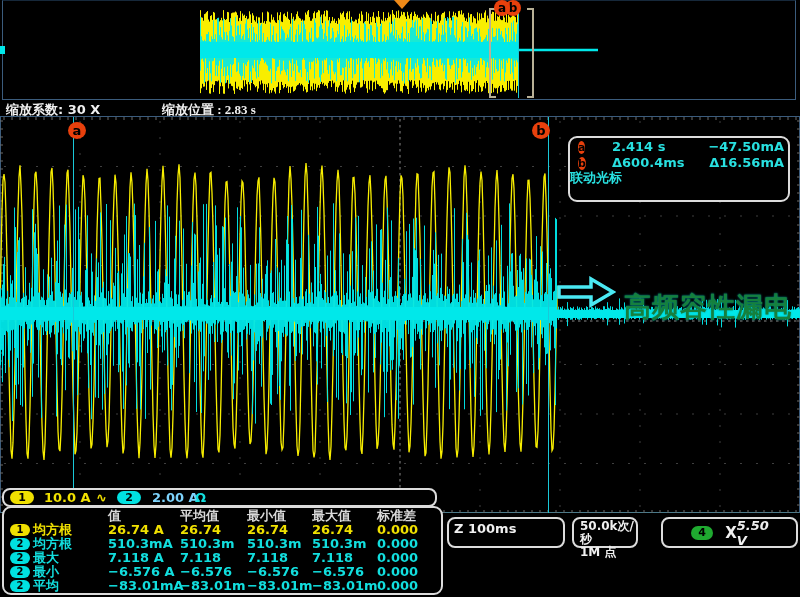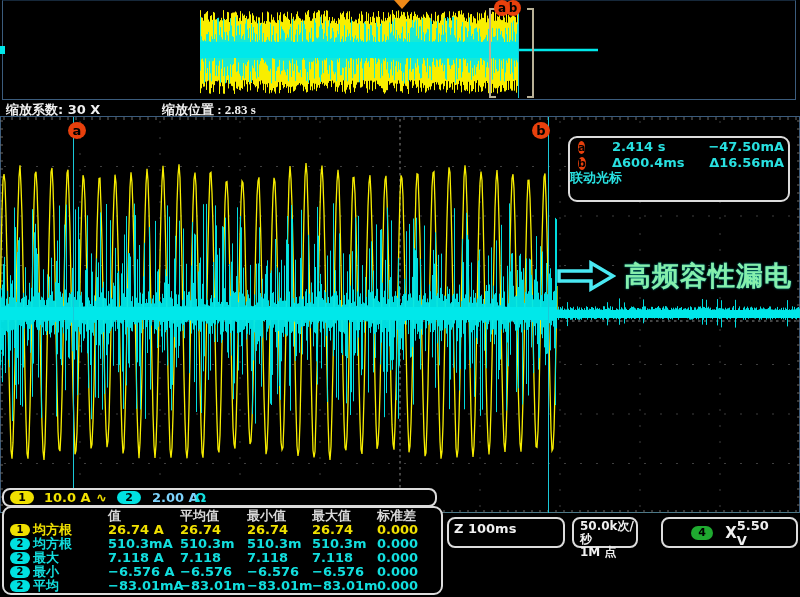--- a/index.html
+++ b/index.html
@@ -41,22 +41,22 @@
   #cpanel{position:absolute;left:568px;top:136px;width:222px;height:66px;background:#000;
           border:2px solid #dcdcdc;border-radius:9px;box-sizing:border-box;z-index:8;
           color:#28e0e0;font-size:13px;padding-top:1px;}
   .crow{display:grid;grid-template-columns:30px 104px 84px;height:16px;line-height:15px;}
   .crow .cbdg{width:15px;height:15px;border-radius:50%;background:#e8400c;color:#000;
               font-size:11px;line-height:15px;text-align:center;margin-left:8px;}
   .crow .ctime{padding-left:12px;} .crow .cval{text-align:right;padding-right:4px;}
   #cfoot{height:15px;line-height:14px;}
   
   #annot{position:absolute;left:556px;top:258px;z-index:7;display:flex;align-items:center;}
-  #annot-text{color:#86efac;font-size:27px;letter-spacing:1px;margin-left:8px;
-              text-shadow:0 0 2px #0aa;}
+  #annot-text{color:#15803d;font-size:27px;letter-spacing:1px;margin-left:8px;
+              text-shadow:0 0 2px #0aa;margin-top:31px;}
   
   #chbox{position:absolute;left:2px;top:488px;width:435px;height:19px;background:#000;
          border:2px solid #dcdcdc;border-radius:8px;box-sizing:border-box;z-index:9;font-size:13px;}
   .chbadge{position:absolute;top:1px;width:24px;height:13px;border-radius:8px;color:#000;
            font-size:11px;line-height:13px;text-align:center;}
   #ch1-badge{left:6px;background:#f0e000;} #ch2-badge{left:113px;background:#00e0e0;}
   #ch1-scale{position:absolute;left:40px;top:0;color:#f0e000;line-height:15px;}
   #ch1-coup{position:absolute;left:92px;top:0;color:#f0e000;line-height:15px;}
   #ch2-scale{position:absolute;left:148px;top:0;color:#7dd3fc;line-height:15px;}
   #ch2-coup{position:absolute;left:191px;top:0;color:#12dede;line-height:15px;}
@@ -72,21 +72,21 @@
   .mbdg-y{background:#f0e000;} .mbdg-c{background:#00e0e0;}
   
   .sbox{position:absolute;top:517px;height:31px;background:#000;border:2px solid #dcdcdc;
         border-radius:8px;box-sizing:border-box;color:#f0f0f0;font-size:13px;z-index:9;}
   #zbox{left:447px;width:118px;padding:2px 0 0 5px;}
   #ratebox{left:572px;width:66px;font-size:12px;line-height:13px;padding:1px 0 0 6px;}
   #ch4box{left:661px;width:137px;display:flex;align-items:center;}
   #ch4-badge{width:24px;height:14px;border-radius:8px;background:#1faa30;color:#000;
              font-size:11px;line-height:14px;text-align:center;margin-left:28px;}
   #ch4-sym{margin-left:12px;font-size:15px;}
-  #ch4-scale{margin-left:auto;margin-right:16px;}
+  #ch4-scale{margin-left:auto;margin-right:16px;font-style:italic;}
 </style>
 </head>
 <body>
 
 <div id="screen">
 
   <div id="ov-frame"></div>
   <svg id="ov-svg">
       <path d="M200.5 10.163866544142365 V93.13258439395577 M201.5 17.300233759451658 V88.3226963672787 M202.5 17.746558455284685 V83.78249074146152 M203.5 20.69725841190666 V86.74236436001956 M204.5 14.1054627308622 V86.51364664267749 M205.5 13.465470319613814 V81.71108566224575 M206.5 12.165016422048211 V89.92668301658705 M207.5 11.043253261595964 V81.21883008815348 M208.5 19.521272708196193 V80.47614414710552 M209.5 21.586798779200763 V93.44030136521906 M210.5 15.954420142341405 V93.71753440005705 M211.5 15.165570272598416 V88.02598014846444 M212.5 19.845935203135014 V84.36383545445278 M213.5 11.943076868541539 V92.13389435829595 M214.5 12.665257376618683 V85.14907753420994 M215.5 19.579552880022675 V81.10079518938437 M216.5 19.17342134611681 V81.1217078412883 M217.5 19.088324369397014 V81.52509127324447 M218.5 18.319284138735384 V80.5058088931255 M219.5 21.459251859225333 V93.92020081356168 M220.5 20.139802326913923 V86.30706857331097 M221.5 17.805746534839272 V82.4757671887055 M222.5 20.33975136047229 V86.27624607877806 M223.5 10.130407456308603 V93.66298070782796 M224.5 18.82841968210414 V93.79838299145922 M225.5 20.035896534565836 V80.07195111783221 M226.5 19.099595182109624 V82.7311558262445 M227.5 11.946898219641298 V80.0812193187885 M228.5 12.25235144700855 V88.45367212034762 M229.5 22.061942370142788 V83.6971297999844 M230.5 18.53033953672275 V83.68962807999924 M231.5 13.216826913878322 V85.82389214495197 M232.5 12.65887688100338 V86.23145628580824 M233.5 12.522882436867803 V90.49114541662857 M234.5 12.391772302333266 V93.95504551427439 M235.5 11.501196748577058 V81.73172901012003 M236.5 12.442366409115493 V88.32947622286156 M237.5 15.155465807300061 V88.95977811235934 M238.5 21.201599389780313 V86.58014242583886 M239.5 17.87691128998995 V89.90295375185087 M240.5 11.120188932400197 V90.4692304385826 M241.5 20.845390420407057 V87.98238221602514 M242.5 13.518649061210454 V88.94025615183637 M243.5 15.656534479465336 V80.35607167053968 M244.5 14.739833999890834 V86.48143106419593 M245.5 18.011622082442045 V80.19544112635776 M246.5 16.11529240431264 V84.23259672755376 M247.5 19.20319668808952 V91.72661368781701 M248.5 18.535971377044916 V82.01560078794137 M249.5 11.267291905358434 V84.43154562544078 M250.5 14.443854137789458 V90.36506633693352 M251.5 22.966604394372553 V83.02138041239232 M252.5 13.17115615401417 V80.29738810332492 M253.5 15.475324013270438 V84.01019457075745 M254.5 20.157335496507585 V85.2989473878406 M255.5 21.647232063114643 V87.24361926782876 M256.5 16.494546038098633 V86.1665100324899 M257.5 23.342464024201035 V91.85386547120288 M258.5 17.33414052473381 V88.50140803446993 M259.5 17.421590735204518 V81.2885715002194 M260.5 22.963122204411775 V84.53698109975085 M261.5 22.73398372111842 V80.42533309571445 M262.5 12.344731103163213 V83.46326464600861 M263.5 22.765524996444583 V90.20221420563757 M264.5 21.114779350347817 V83.9258618792519 M265.5 23.713098178617656 V92.84675440052524 M266.5 21.04914153413847 V84.32159705134109 M267.5 11.488950442988425 V87.242450886406 M268.5 12.352067025378346 V83.18817387521267 M269.5 21.654591255821288 V93.4827372203581 M270.5 22.501079039648175 V90.05354425404221 M271.5 14.513917141593993 V92.67316708853468 M272.5 19.708046927582473 V90.39128574961796 M273.5 17.223463935311884 V88.02920907177031 M274.5 20.376159209758043 V91.61357879918069 M275.5 22.325485608540475 V93.56876148004085 M276.5 22.895139844622463 V87.22765078861266 M277.5 12.389500546269119 V86.74688363354653 M278.5 20.100930465385318 V82.16723507223651 M279.5 15.185612968634814 V93.21891612140462 M280.5 12.173151465132833 V90.03086843295023 M281.5 21.53058097139001 V81.87553820945323 M282.5 22.106695828028023 V85.07353457575664 M283.5 14.321265077684075 V88.35342923505232 M284.5 13.384225826710463 V87.04884870257229 M285.5 15.971319548785686 V84.04347063042223 M286.5 17.27305887453258 V87.83785559190437 M287.5 11.74508038861677 V86.24545467784628 M288.5 18.778243049047887 V92.91163906967267 M289.5 19.972514036111534 V86.8342389985919 M290.5 23.65907739335671 V93.11796056386083 M291.5 13.143181232269853 V87.10900775389746 M292.5 23.995670071803033 V86.51600350765511 M293.5 16.74360164999962 V91.56437392020598 M294.5 20.675034610088915 V90.97647109767422 M295.5 19.30873702140525 V89.6324720964767 M296.5 14.115455902647227 V86.28442544629797 M297.5 11.455345519352704 V85.11671443795785 M298.5 16.348043994046748 V84.59187851008028 M299.5 18.050106282811612 V83.12074640206993 M300.5 18.591587053146213 V85.3898286218755 M301.5 20.69138647383079 V83.88995987223461 M302.5 19.445230159442872 V85.2254834859632 M303.5 23.919648485723883 V91.15259098494425 M304.5 20.45997319975868 V86.73875489132479 M305.5 12.562511751428246 V89.41912726219743 M306.5 14.594691292848438 V92.49035674100742 M307.5 11.32443009223789 V91.88347419071943 M308.5 10.007349857129157 V83.99985354440287 M309.5 17.10951878549531 V80.39927869522944 M310.5 20.782580606173724 V90.15133572556078 M311.5 20.710133261978626 V86.44649733323604 M312.5 18.598664375953376 V90.55368864210322 M313.5 13.15173097839579 V83.32689277594909 M314.5 11.366346447262913 V89.31234743213281 M315.5 18.17365171154961 V83.78288752306253 M316.5 12.753679318353534 V91.09828580031171 M317.5 12.137633836828172 V87.61139198299497 M318.5 10.087343604303896 V85.11749653704464 M319.5 10.60252702748403 V87.85978064872324 M320.5 17.581706636119634 V83.9357510721311 M321.5 14.667508008424193 V81.88453102391213 M322.5 23.111713250167668 V84.27229892741889 M323.5 14.242037548683584 V82.86444209236652 M324.5 10.86274897120893 V85.941515984945 M325.5 16.421652584336698 V84.71791167138144 M326.5 10.196407811716199 V85.94857026869431 M327.5 10.702408817596734 V88.36854934040457 M328.5 20.26705241203308 V82.8255867799744 M329.5 17.048209065571427 V80.9912968352437 M330.5 23.23824668303132 V81.06463016290218 M331.5 21.135298610664904 V87.06940750544891 M332.5 16.95515099912882 V80.5811379677616 M333.5 20.65463371016085 V83.50780557934195 M334.5 18.685433913953602 V82.5069967196323 M335.5 22.85120613127947 V91.49702636664733 M336.5 20.883698059711605 V86.84809514693916 M337.5 23.864805781748146 V91.89121032366529 M338.5 17.9817171767354 V87.41795654222369 M339.5 19.491383546497673 V85.50081673078239 M340.5 12.705523003358394 V81.94921946013346 M341.5 14.446917856577784 V85.0142597281374 M342.5 13.092754869256169 V91.94798927661031 M343.5 11.431495051831007 V80.39913532044739 M344.5 17.189226653426886 V91.58318327041343 M345.5 19.414891299325973 V93.54785844730213 M346.5 13.153547706548125 V89.73021977813914 M347.5 11.459333297330886 V87.30257416330278 M348.5 19.15656432462856 V84.75718657625839 M349.5 11.210990325082093 V89.48763231001794 M350.5 22.529191475361586 V92.96154562942684 M351.5 16.84913492947817 V84.05306184105575 M352.5 20.774649038910866 V80.64755753427744 M353.5 21.71176775963977 V87.50803484814242 M354.5 21.327791868709028 V91.97651175409555 M355.5 19.487558720633388 V88.25027181440964 M356.5 19.773571791127324 V84.69844628171995 M357.5 23.279951497912407 V82.416691116523 M358.5 18.68706899927929 V82.33000311162323 M359.5 13.668003062251955 V81.56919479044154 M360.5 21.04270746000111 V87.6251919255592 M361.5 11.292375125456601 V87.35500570340082 M362.5 14.678416594862938 V86.55569003522396 M363.5 23.238694288767874 V80.02531246002764 M364.5 21.701978829689324 V84.07998793479055 M365.5 21.003274332731962 V81.15876051038504 M366.5 11.886757093016058 V88.3001713855192 M367.5 20.92732323287055 V92.83392152795568 M368.5 13.359382629394531 V80.91707759909332 M369.5 23.741456269752234 V89.51389995869249 M370.5 17.017878758721054 V80.64388315659016 M371.5 22.162424596957862 V80.65404223371297 M372.5 16.483629560098052 V90.89021617686376 M373.5 12.221452954225242 V82.32365912385285 M374.5 17.81104773795232 V81.5844682874158 M375.5 22.966255584731698 V89.16012264974415 M376.5 16.480285213328898 V80.6379176476039 M377.5 17.175064315088093 V84.05978599609807 M378.5 11.003852838184685 V84.60732760978863 M379.5 16.859948712866753 V86.14044695487246 M380.5 23.823624952230603 V85.92225289111957 M381.5 19.44972009304911 V88.05787753500044 M382.5 20.75353879807517 V88.41033333167434 M383.5 12.044784647412598 V92.20770924398676 M384.5 21.30471051391214 V93.74108900083229 M385.5 17.84230461716652 V92.43964901007712 M386.5 20.301037734374404 V90.26217543007806 M387.5 18.03111690003425 V90.13709539733827 M388.5 12.448811579030007 V81.16072982503101 M389.5 16.582500288262963 V84.73831013962626 M390.5 14.41196042811498 V83.36928023211658 M391.5 23.930488411337137 V82.85868266038597 M392.5 10.015604108106345 V82.54819260537624 M393.5 13.79986725980416 V85.70023485878482 M394.5 15.009460168890655 V88.20343447569758 M395.5 17.699101669713855 V83.5275132083334 M396.5 11.247330051381141 V91.52340155048296 M397.5 17.848728592973202 V83.85004130145535 M398.5 10.450651292689145 V80.40443158848211 M399.5 18.173024327494204 V83.5601661670953 M400.5 16.292135590221733 V91.23193456977606 M401.5 11.621175282634795 V91.22697125002742 M402.5 14.702145810704678 V92.75819547614083 M403.5 12.030958386603743 V86.04891235753894 M404.5 12.359582794364542 V82.26750950422138 M405.5 16.53559631621465 V85.77414691401646 M406.5 18.970106445718557 V86.30533509282395 M407.5 11.806083247065544 V89.02234146930277 M408.5 15.44406140036881 V93.96555716916919 M409.5 18.529219938907772 V80.22776601323858 M410.5 14.005713548976928 V81.58882540091872 M411.5 12.313172871246934 V80.1200518659316 M412.5 21.1382750691846 V88.00449048681185 M413.5 16.025881954003125 V85.64813740132377 M414.5 11.603957172483206 V80.74264061264694 M415.5 13.917934862431139 V84.3675456000492 M416.5 16.513643542770296 V87.97362895170227 M417.5 14.913527096621692 V86.7784383483231 M418.5 17.920558648183942 V92.96891869837418 M419.5 17.697917475830764 V80.33261782163754 M420.5 19.68380439840257 V87.66887359460816 M421.5 16.671941398642957 V91.7568018976599 M422.5 17.879939205013216 V83.26602605590597 M423.5 14.519605438690633 V87.83963616099209 M424.5 16.718312727753073 V85.27377463551238 M425.5 17.88619977561757 V92.80166669050232 M426.5 11.897867685183883 V91.52398687554523 M427.5 13.635148684494197 V88.12780966144055 M428.5 15.24593518069014 V90.23993307119235 M429.5 17.47573827765882 V86.81473461398855 M430.5 21.205662579275668 V89.62245748611167 M431.5 13.703279614914209 V86.29452242096886 M432.5 23.978117086924613 V83.33228766405955 M433.5 20.37596611259505 V82.87203141488135 M434.5 21.33985779294744 V90.10726358229294 M435.5 11.832765344530344 V82.04197340318933 M436.5 21.234424880705774 V84.41266659088433 M437.5 15.783823197707534 V82.4633876751177 M438.5 14.864928039256483 V84.81002511037514 M439.5 22.817040727473795 V89.31873903004453 M440.5 20.6109942891635 V90.31927317148075 M441.5 14.467731308192015 V84.37982454430312 M442.5 13.031294864136726 V83.54441204108298 M443.5 12.82321057235822 V89.31001930404454 M444.5 11.677781514357775 V86.17009805934504 M445.5 18.200432429090142 V80.92027603834867 M446.5 20.708248293492943 V92.54485886590555 M447.5 19.202903432305902 V89.91406482970342 M448.5 23.516357167623937 V81.19923838134855 M449.5 11.267634925898165 V87.90885677887127 M450.5 17.78339703194797 V87.22416876163334 M451.5 20.34260044246912 V83.57879615621641 M452.5 15.739208111073822 V89.7283893530257 M453.5 11.629060999955982 V82.06775408610702 M454.5 15.25972022023052 V92.91070636920631 M455.5 12.886980151757598 V85.06323123723269 M456.5 16.36365110753104 V84.64310183934867 M457.5 17.164958796929568 V89.75615463173017 M458.5 11.079404819291085 V84.10004981700331 M459.5 10.810354121495038 V80.76144132157788 M460.5 14.354502093512565 V85.77667612535879 M461.5 10.308803920634091 V92.30133327981457 M462.5 14.685720530338585 V81.81343705486506 M463.5 13.268826018553227 V85.05408449657261 M464.5 17.38333211420104 V90.23078302526847 M465.5 20.904782937373966 V90.84709950257093 M466.5 18.437745035160333 V89.45683325873688 M467.5 21.85110174259171 V90.98158930521458 M468.5 12.766686766874045 V81.80131994793192 M469.5 17.631136778276414 V93.6068612462841 M470.5 14.251032361295074 V85.20098122628406 M471.5 14.008571702521294 V91.46573070762679 M472.5 22.461414188612252 V91.01163840061054 M473.5 16.314671015832573 V89.02965982537717 M474.5 18.154149175155908 V81.21307124942541 M475.5 18.57860729843378 V92.20283873891458 M476.5 23.468817186541855 V82.92193708801642 M477.5 12.270748727954924 V80.22269130218774 M478.5 20.46767800115049 V91.86488907691091 M479.5 13.316114033572376 V85.57035767566413 M480.5 19.341317873913795 V87.23439807398245 M481.5 13.410015718080103 V91.79848256520927 M482.5 17.813177031930536 V91.08343003131449 M483.5 17.94305966515094 V86.49478755705059 M484.5 12.547276698518544 V82.84937111288309 M485.5 10.363734191283584 V88.38251996366307 M486.5 22.29100284073502 V80.99127699714154 M487.5 15.579484838992357 V82.9243289027363 M488.5 18.44006235105917 V93.17696342477575 M489.5 18.759042494464666 V90.98190179932863 M490.5 16.671354378573596 V92.03356834920123 M491.5 13.869609985500574 V93.1294411662966 M492.5 11.741739529650658 V83.91525215515867 M493.5 12.011909359134734 V92.28770729061216 M494.5 20.791781899984926 V87.7681066468358 M495.5 12.238707233220339 V88.52196689276025 M496.5 20.75744957057759 V88.12424541031942 M497.5 16.19642845587805 V93.48496758565307 M498.5 16.941609642934054 V87.59809396136552 M499.5 12.325800269842148 V85.94624420069158 M500.5 19.352319392375648 V92.0114591657184 M501.5 20.127624150831252 V91.66654093191028 M502.5 20.11036560172215 V85.16608329908922 M503.5 10.970374290365726 V87.96812340896577 M504.5 17.512209741864353 V91.42842303123325 M505.5 22.099684519227594 V91.40082095237449 M506.5 12.094695024192333 V90.11731354985386 M507.5 22.63446099869907 V80.9742847988382 M508.5 15.081566578708589 V89.99962615361437 M509.5 16.733311985619366 V80.85496012680233 M510.5 17.54328943742439 V88.70770000293851 M511.5 16.68499993858859 V90.58967374032363 M512.5 15.004137801006436 V90.6445850986056 M513.5 14.024658180307597 V81.0982661312446 M514.5 16.339321572333574 V90.72705764044076 M515.5 17.13641468528658 V80.27960365219042 M516.5 22.30073742941022 V92.70391306979582 M517.5 11.955062726512551 V85.95538734272122 " stroke="#f8ee00" stroke-width="1" fill="none"></path>
       <rect x="200" y="42" width="318" height="16" fill="#00e8ea"></rect>

